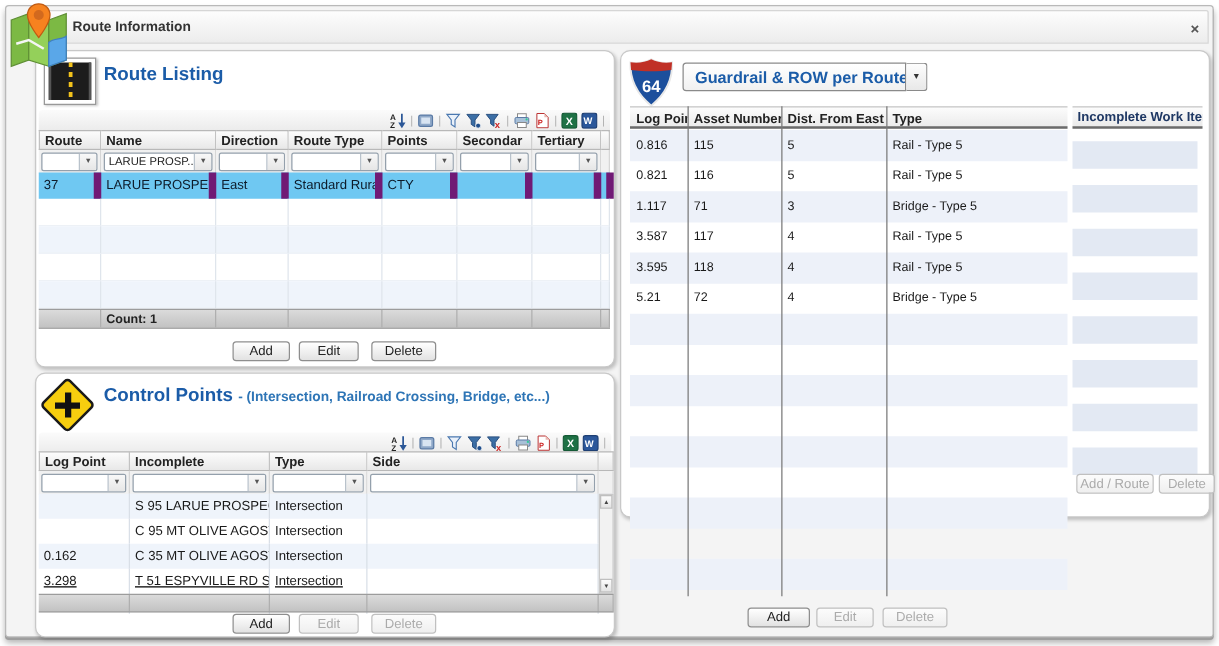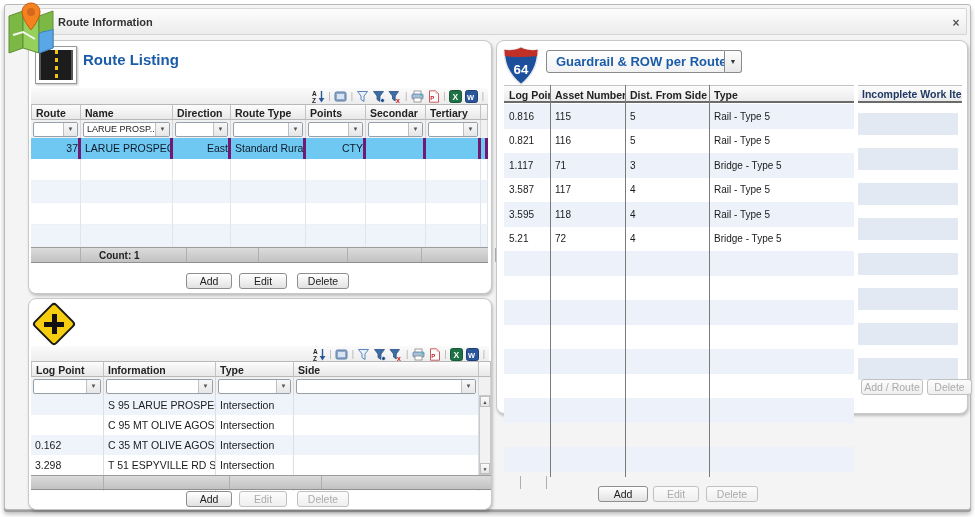--- a/index.html
+++ b/index.html
@@ -60,25 +60,25 @@
          font-size:10.5px;font-weight:bold;color:#222;padding:2px 0 0 4px;
          white-space:nowrap;overflow:hidden;box-sizing:border-box;}
   .fcell{background:#F1F1F1;border-right:1px solid #D6D6D6;padding:2px;box-sizing:border-box;}
   .combo{display:flex;height:13px;background:#fff;border:1px solid #94A0AC;border-radius:2px;overflow:hidden;}
   .combo .cv{flex:1;font-size:9px;line-height:12px;padding:0 3px;white-space:nowrap;overflow:hidden;color:#222;}
   .combo .ca{width:13px;background:linear-gradient(#F8F8F8,#E6E6E6);border-left:1px solid #B9C2CB;
              font-size:6px;line-height:12px;text-align:center;color:#555;flex:0 0 13px;}
   .dcell{font-size:10.5px;padding:4px 0 0 4px;border-right:1px solid #D9DFE7;
          white-space:nowrap;overflow:hidden;box-sizing:border-box;color:#1A1A1A;}
   .selrow{background:#6FC8F2;}
-  .selrow .dcell{border-right:3px solid #701a75;color:#0D1B2A;text-align:right;}
+  .selrow .dcell{border-right:6px solid #701a75;color:#0D1B2A;}
   .erow i{border-right:1px solid #DFE5EC;border-bottom:1px solid #EDF1F6;box-sizing:border-box;}
   .tint{background:#EFF4FB;}
   .sumrow{background:linear-gradient(#DBDBDB,#C2C2C2);border-top:1px solid #9C9C9C;
-          border-bottom:1px solid #8F8F8F;gap:14px;}
+          border-bottom:1px solid #8F8F8F;}
   .sumrow i,.sumrow .scell{border-right:1px solid #AFAFAF;box-sizing:border-box;}
   .scell{font-size:10px;font-weight:bold;color:#222;padding:2px 0 0 4px;}
 
   
   .btn{position:absolute;height:16px;line-height:14px;text-align:center;font-size:10.5px;color:#222;
        background:linear-gradient(#FFF,#E2E2E2);border:1px solid #8E8E8E;border-radius:3px;
        box-sizing:border-box;cursor:default;}
   .btn.dis{color:#ABABAB;border-color:#C0C0C0;background:linear-gradient(#FCFCFC,#EFEFEF);}
 
   
@@ -338,20 +338,24 @@
   <div class="btn" style="left:268px;top:232px;width:52px;">Delete</div>
 </div>
 
 <div class="panel" id="p2">
   <div class="xsign">
     <div class="xsign-in">
         <div class="xbar h"></div>
         <div class="xbar v"></div>
       </div>
   </div>
+  <div class="p-title" style="left:54px;top:9px;">
+    <span>Control Points</span>
+    <span class="p-sub">- (Intersection, Railroad Crossing, Bridge, etc...)</span>
+  </div>
 
   <div class="toolbar" style="left:2px;top:47px;width:458px;">
     <span class="ticon">
         <svg viewBox="0 0 13 13" width="13" height="13">
           <text x="0" y="6" font-size="6.5" font-weight="bold" fill="#222">A</text>
           <text x="0" y="12.5" font-size="6.5" font-weight="bold" fill="#222">Z</text>
           <line x1="9.5" y1="1" x2="9.5" y2="8.5" stroke="#2B5797" stroke-width="1.4"></line>
           <path d="M6.6 8 L9.5 12.6 L12.4 8 Z" fill="#2B5797"></path>
         </svg>
       </span>
@@ -407,21 +411,21 @@
         <svg viewBox="0 0 13 13" width="13" height="13">
           <rect x="0.5" y="0.5" width="12" height="12" rx="2" fill="#2B579A" stroke="#1E3F73"></rect>
           <text x="1.9" y="9.6" font-size="7.5" font-weight="bold" fill="#fff">W</text>
         </svg>
       </span>
     <span class="tsep">|</span>
   </div>
 
   <div class="grid cp" style="top:62px;height:16px;">
     <div class="hcell" style="border-left:1px solid #C2C2C2;">Log Point</div>
-    <div class="hcell">Information</div>
+    <div class="hcell">Incomplete</div>
     <div class="hcell">Type</div>
     <div class="hcell">Side</div>
     <div class="hcell"></div>
   </div>
 
   <div class="grid cp" style="top:78px;height:18px;">
     <div class="fcell">
         <div class="combo">
           <span class="cv"></span>
           <span class="ca">▼</span>
@@ -462,21 +466,21 @@
     <div class="dcell"></div>
       <i></i>
   </div>
   <div class="grid cp tint" style="top:136px;height:20px;">
     <div class="dcell">0.162</div>
     <div class="dcell">C 35 MT OLIVE AGOSTA RD</div>
     <div class="dcell">Intersection</div>
     <div class="dcell"></div>
       <i></i>
   </div>
-  <div class="grid cp" style="top:156px;height:36px;">
+  <div class="grid cp" style="top:156px;height:36px;text-decoration:underline;">
     <div class="dcell">3.298</div>
     <div class="dcell">T 51 ESPYVILLE RD S</div>
     <div class="dcell">Intersection</div>
     <div class="dcell"></div>
       <i></i>
   </div>
 
   <div class="vscroll">
     <div class="varrow">▲</div>
     <div class="vtrack"></div>
@@ -506,21 +510,21 @@
   </div>
 
   <div class="selector">
     <div class="sel-main">Guardrail &amp; ROW per Route</div>
     <div class="sel-arrow">▼</div>
   </div>
 
   <div class="ghead">
     <div class="ghc">Log Point</div>
     <div class="ghc">Asset Number</div>
-    <div class="ghc">Dist. From Side</div>
+    <div class="ghc">Dist. From East</div>
     <div class="ghc">Type</div>
   </div>
   <div class="iwhead">Incomplete Work Item</div>
   <div class="gunder" style="left:7px;width:350px;"></div>
   <div class="gunder" style="left:361px;width:104px;"></div>
 
   <div class="gbody">
     <div class="grow">
       <div class="gc">0.816</div>
       <div class="gc">115</div>

